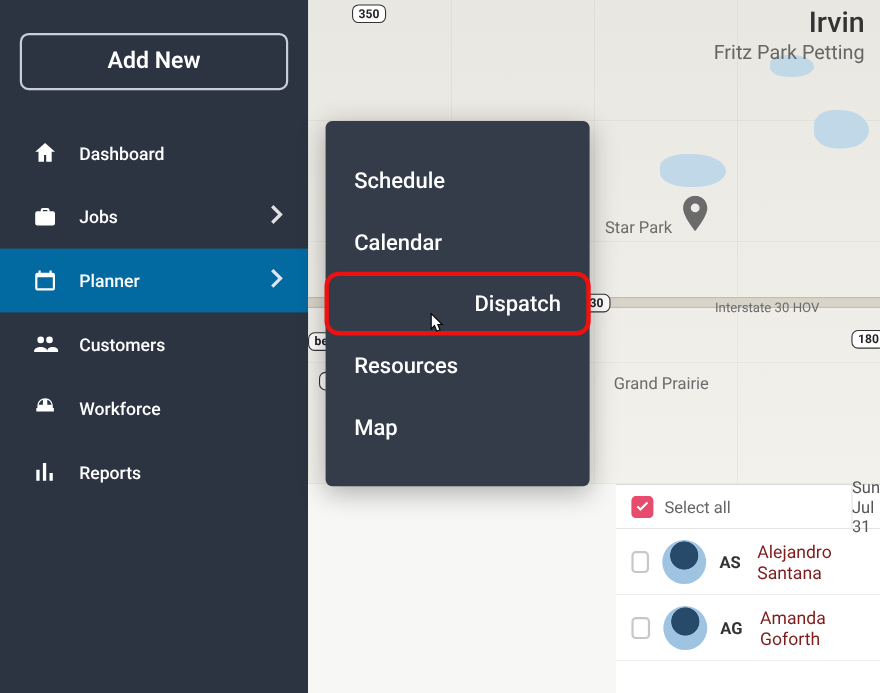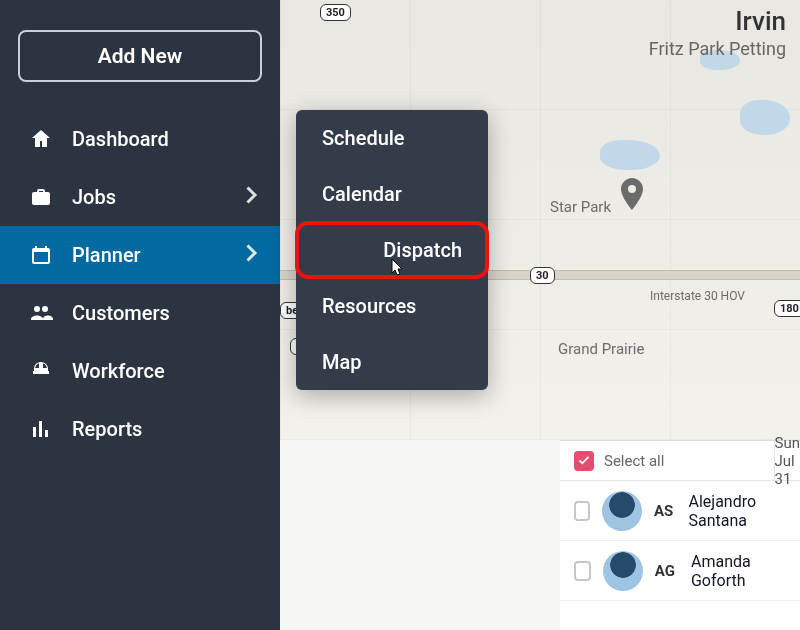--- a/index.html
+++ b/index.html
@@ -2,28 +2,28 @@
 <html><head>
 <meta charset="utf-8">
 <style>
   * { box-sizing: border-box; margin: 0; padding: 0; font-family: -apple-system, BlinkMacSystemFont, "Segoe UI", Roboto, sans-serif; }
   html, body { width: 800px; height: 630px; overflow: hidden; background: #fff; }
   .app { display: flex; width: 800px; height: 630px; position: relative; }
 
   
   .sidebar { width: 280px; background: #2c3442; color: #fff; display: flex; flex-direction: column; padding-top: 14px; }
   .add-new-btn { margin: 16px 18px 28px 18px; border: 2px solid #c9cfd8; background: transparent; color: #fff; font-size: 21px; font-weight: 600; padding: 12px 0; border-radius: 8px; cursor: pointer; }
-  .nav-item { display: flex; align-items: center; gap: 18px; padding: 16px 22px 16px 28px; font-size: 20px; font-weight: 500; cursor: pointer; position: relative; }
+  .nav-item { display: flex; align-items: center; gap: 18px; padding: 16px 22px 16px 28px; font-size: 16px; font-weight: 500; cursor: pointer; position: relative; }
   .nav-item.active { background: #0369a1; }
   .nav-item .chev { margin-left: auto; opacity: .85; }
   .nav-icon { width: 26px; height: 26px; display: flex; align-items: center; justify-content: center; flex-shrink: 0; }
   .nav-icon svg { width: 24px; height: 24px; fill: #fff; }
 
   
-  .submenu { position: absolute; left: 296px; top: 110px; width: 192px; background: #343c4a; border-radius: 6px; padding: 0 0; box-shadow: 0 6px 24px rgba(0,0,0,.3); z-index: 20; }
+  .submenu { position: absolute; left: 296px; top: 110px; width: 240px; background: #343c4a; border-radius: 6px; padding: 26px 0; box-shadow: 0 6px 24px rgba(0,0,0,.3); z-index: 20; }
   .submenu-item { color: #fff; font-size: 20px; font-weight: 500; padding: 16px 26px; cursor: pointer; position: relative; }
   .submenu-item.highlight { outline: 4px solid #e11; outline-offset: -3px; border-radius: 12px; text-align: right; }
   .cursor-icon { position: absolute; left: 94px; top: 36px; width: 16px; height: 20px; }
 
   
   .main { flex: 1; position: relative; background: #f7f7f5; }
   .map { position: absolute; inset: 0; bottom: 190px; background:
       linear-gradient(#e9e7e1,#f3f1ec);
       overflow: hidden; }
   .map::before { content: ""; position: absolute; inset: 0; background:
@@ -43,21 +43,21 @@
   .list { position: absolute; left: 280px; right: 0; bottom: 0; height: 190px; background: #fff; border-top: 1px solid #ddd; }
   .list-header { display: flex; align-items: stretch; border-bottom: 1px solid #e4e4e4; height: 40px; }
   .select-all-cell { display: flex; align-items: center; gap: 10px; padding: 0 14px; width: 280px; border-right: 1px solid #e4e4e4; color: #666; font-size: 15px; }
   .date-cell { flex: 1; display: flex; align-items: center; justify-content: center; color: #555; font-size: 15px; }
   .row { display: flex; align-items: center; height: 60px; border-bottom: 1px solid #eee; padding: 0 14px; gap: 12px; }
   .chk { width: 20px; height: 20px; border: 2px solid #c7c7c7; border-radius: 4px; background: #fff; display: inline-flex; align-items: center; justify-content: center; cursor: pointer; }
   .chk.checked { background: #e74c6f; border-color: #e74c6f; }
   .chk.checked svg { width: 14px; height: 14px; fill: #fff; }
   .avatar { width: 40px; height: 40px; border-radius: 50%; background: radial-gradient(circle at 50% 35%, #274a6b 0 38%, #9ec4e2 40% 100%); flex-shrink: 0; }
   .initials { font-weight: 700; color: #333; font-size: 15px; width: 30px; }
-  .person-name { color: #0f172a; font-size: 16px; }
+  .person-name { color: #7f1d1d; font-size: 16px; }
 </style>
 </head>
 <body>
 
 <div class="app">
 
   <div class="sidebar">
     <button class="add-new-btn">Add New</button>
 
     <div class="nav-item">
@@ -119,21 +119,21 @@
   <div class="main">
     <div class="map">
       <div class="blob" style="left:320px;top:140px;width:60px;height:30px"></div>
       <div class="blob" style="left:460px;top:100px;width:50px;height:35px"></div>
       <div class="blob" style="left:420px;top:50px;width:40px;height:20px"></div>
       <div class="map-road-h r1"></div>
       <div class="map-title-lg">Irvin</div>
       <div class="map-title-sm">Fritz Park Petting</div>
       <div class="map-label" style="left:270px;top:198px">Star Park</div>
       <div class="map-label" style="left:278px;top:340px">Grand Prairie</div>
-      <div class="map-label" style="left:370px;top:289px;font-size:12px">Interstate 30 HOV</div>
+      <div class="map-label" style="left:370px;top:273px;font-size:12px">Interstate 30 HOV</div>
       <div class="map-shield" style="left:40px;top:4px">350</div>
       <div class="map-shield" style="left:250px;top:267px">30</div>
       <div class="map-shield" style="left:494px;top:300px">180</div>
       <div class="map-shield" style="left:0px;top:302px">be</div>
       <div class="map-shield" style="left:10px;top:338px">80</div>
       <div class="map-pin" style="left:340px;top:178px"><svg viewBox="0 0 24 32">
             <path d="M12 0C6 0 1 5 1 11c0 8 11 21 11 21s11-13 11-21C23 5 18 0 12 0zm0 15a4 4 0 110-8 4 4 0 010 8z"></path>
           </svg></div>
     </div>
 

